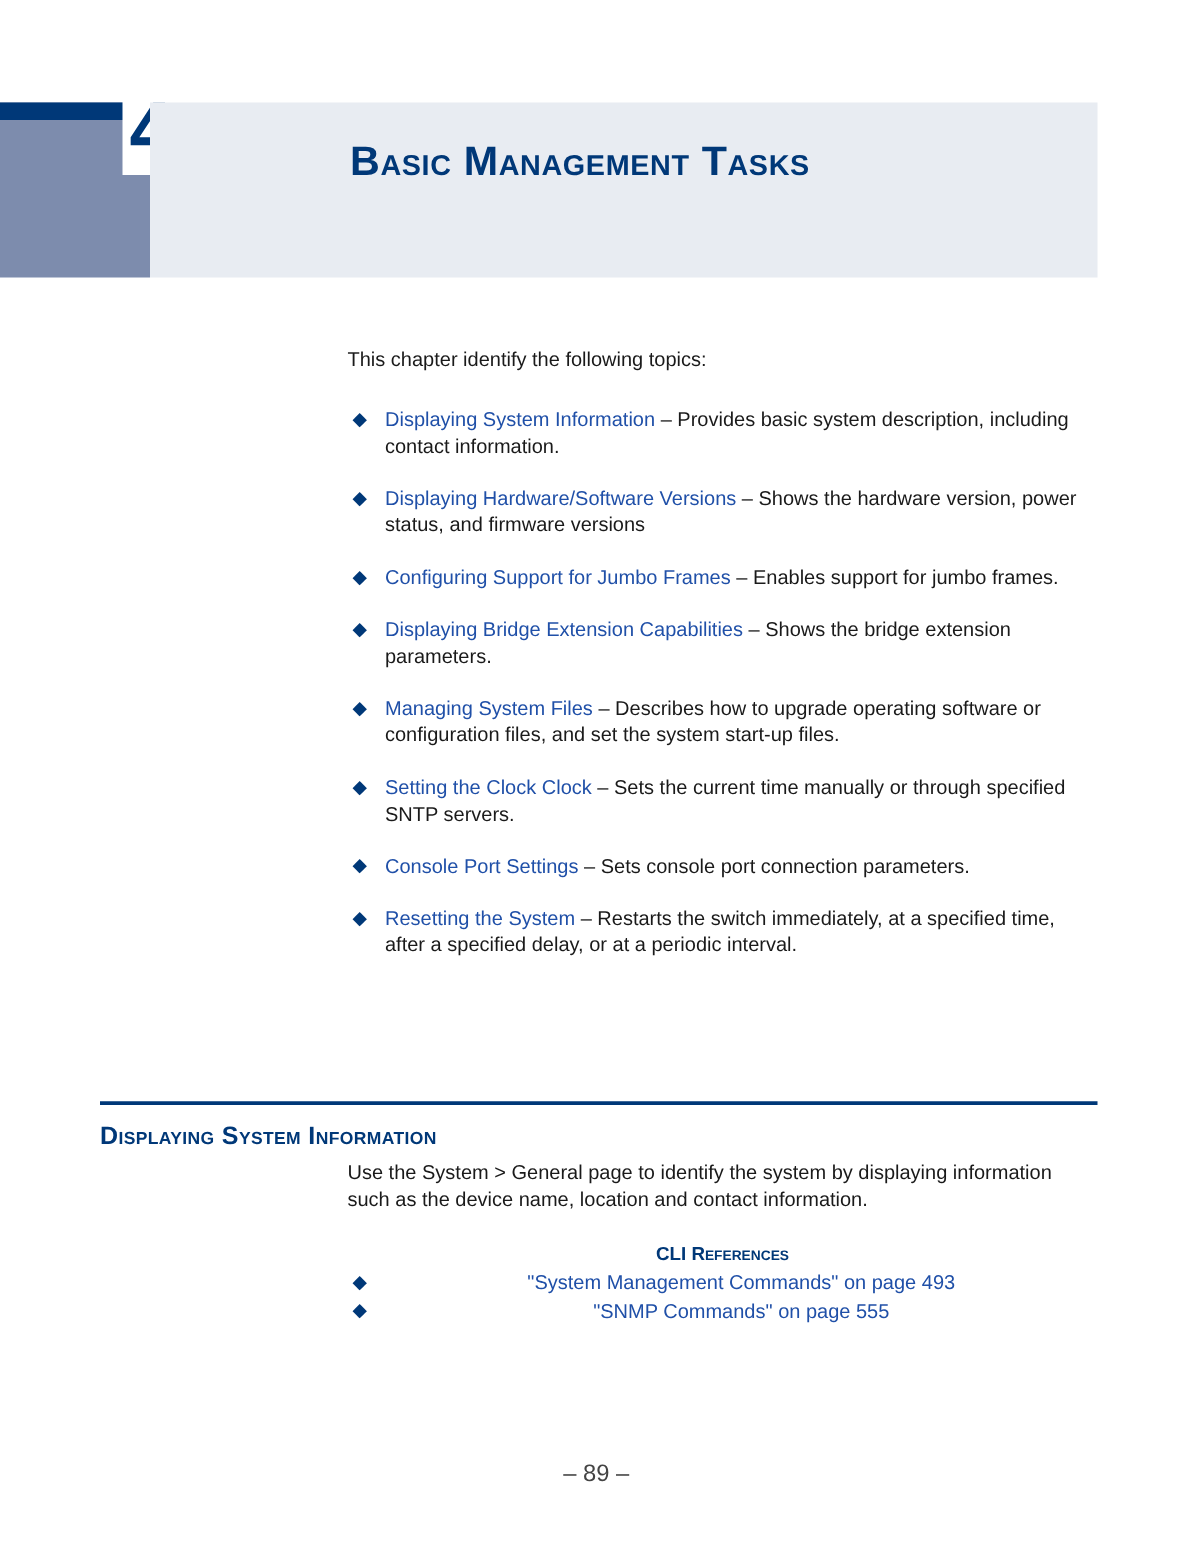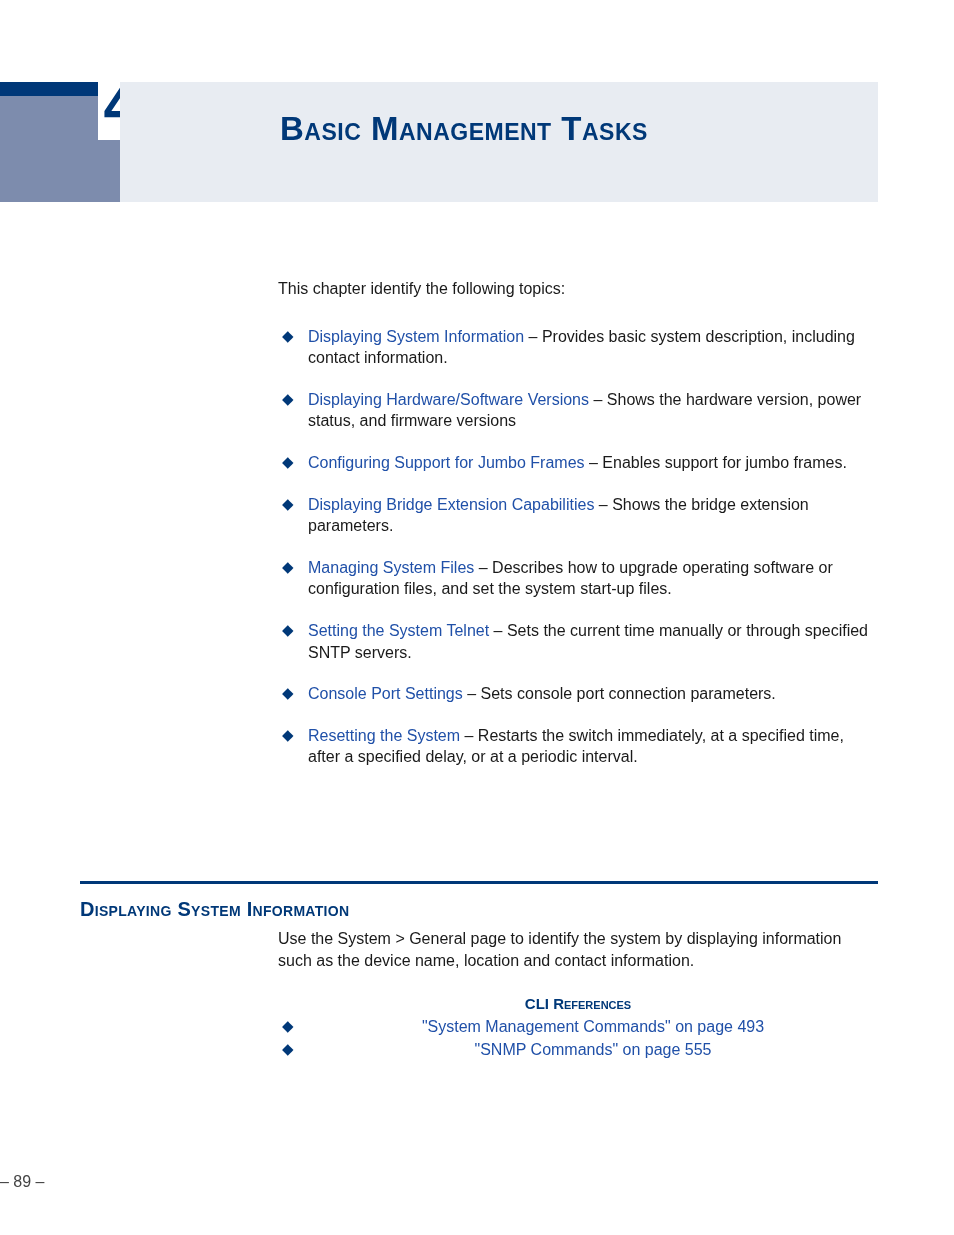--- a/index.html
+++ b/index.html
@@ -9,21 +9,21 @@
     background: #ffffff;
     font-family: Verdana, Geneva, sans-serif;
     position: relative;
     color: #000;
   }
   .header-band {
     position: absolute;
     top: 82px;
     left: 0;
     right: 76px;
-    height: 120px;
+    height: 140px;
     display: flex;
   }
   .header-left {
     width: 120px;
     background: #7d8cad;
     position: relative;
   }
   .header-top-strip {
     position: absolute;
     top: 0; left: 0; right: 0;
@@ -127,21 +127,22 @@
     position: absolute;
     left: 4px;
     top: 0;
     color: #003878;
     font-size: 15px;
   }
   .page-number {
     position: absolute;
     bottom: 44px;
     left: 0; right: 0;
-    font-size: 16px;
+    text-align: center;
+    font-size: 19px;
     color: #444;
   }
 </style>
 </head>
 <body>
 
 <div class="header-band">
   <div class="header-left">
     <div class="header-top-strip"></div>
     <div class="chapter-number">4</div>
@@ -152,21 +153,21 @@
 </div>
 
 <div class="content">
   <p class="intro">This chapter identify the following topics:</p>
   <ul class="bullets">
     <li><span class="link">Displaying System Information</span><span> – Provides basic system description, including contact information.</span></li>
     <li><span class="link">Displaying Hardware/Software Versions</span><span> – Shows the hardware version, power status, and firmware versions</span></li>
     <li><span class="link">Configuring Support for Jumbo Frames</span><span> – Enables support for jumbo frames.</span></li>
     <li><span class="link">Displaying Bridge Extension Capabilities</span><span> – Shows the bridge extension parameters.</span></li>
     <li><span class="link">Managing System Files</span><span> – Describes how to upgrade operating software or configuration files, and set the system start-up files.</span></li>
-    <li><span class="link">Setting the System Telnet</span><span> – Sets the current time manually or through specified SNTP servers.</span></li>
+    <li><span class="link">Setting the Clock Clock</span><span> – Sets the current time manually or through specified SNTP servers.</span></li>
     <li><span class="link">Console Port Settings</span><span> – Sets console port connection parameters.</span></li>
     <li><span class="link">Resetting the System</span><span> – Restarts the switch immediately, at a specified time, after a specified delay, or at a periodic interval.</span></li>
   </ul>
 </div>
 
 <div class="section-rule" style="top: 881px;"></div>
 
 <div class="section-heading" style="top: 898px;">Displaying System Information</div>
 
 <div class="section-body" style="top: 892px; margin-top: 36px;">

